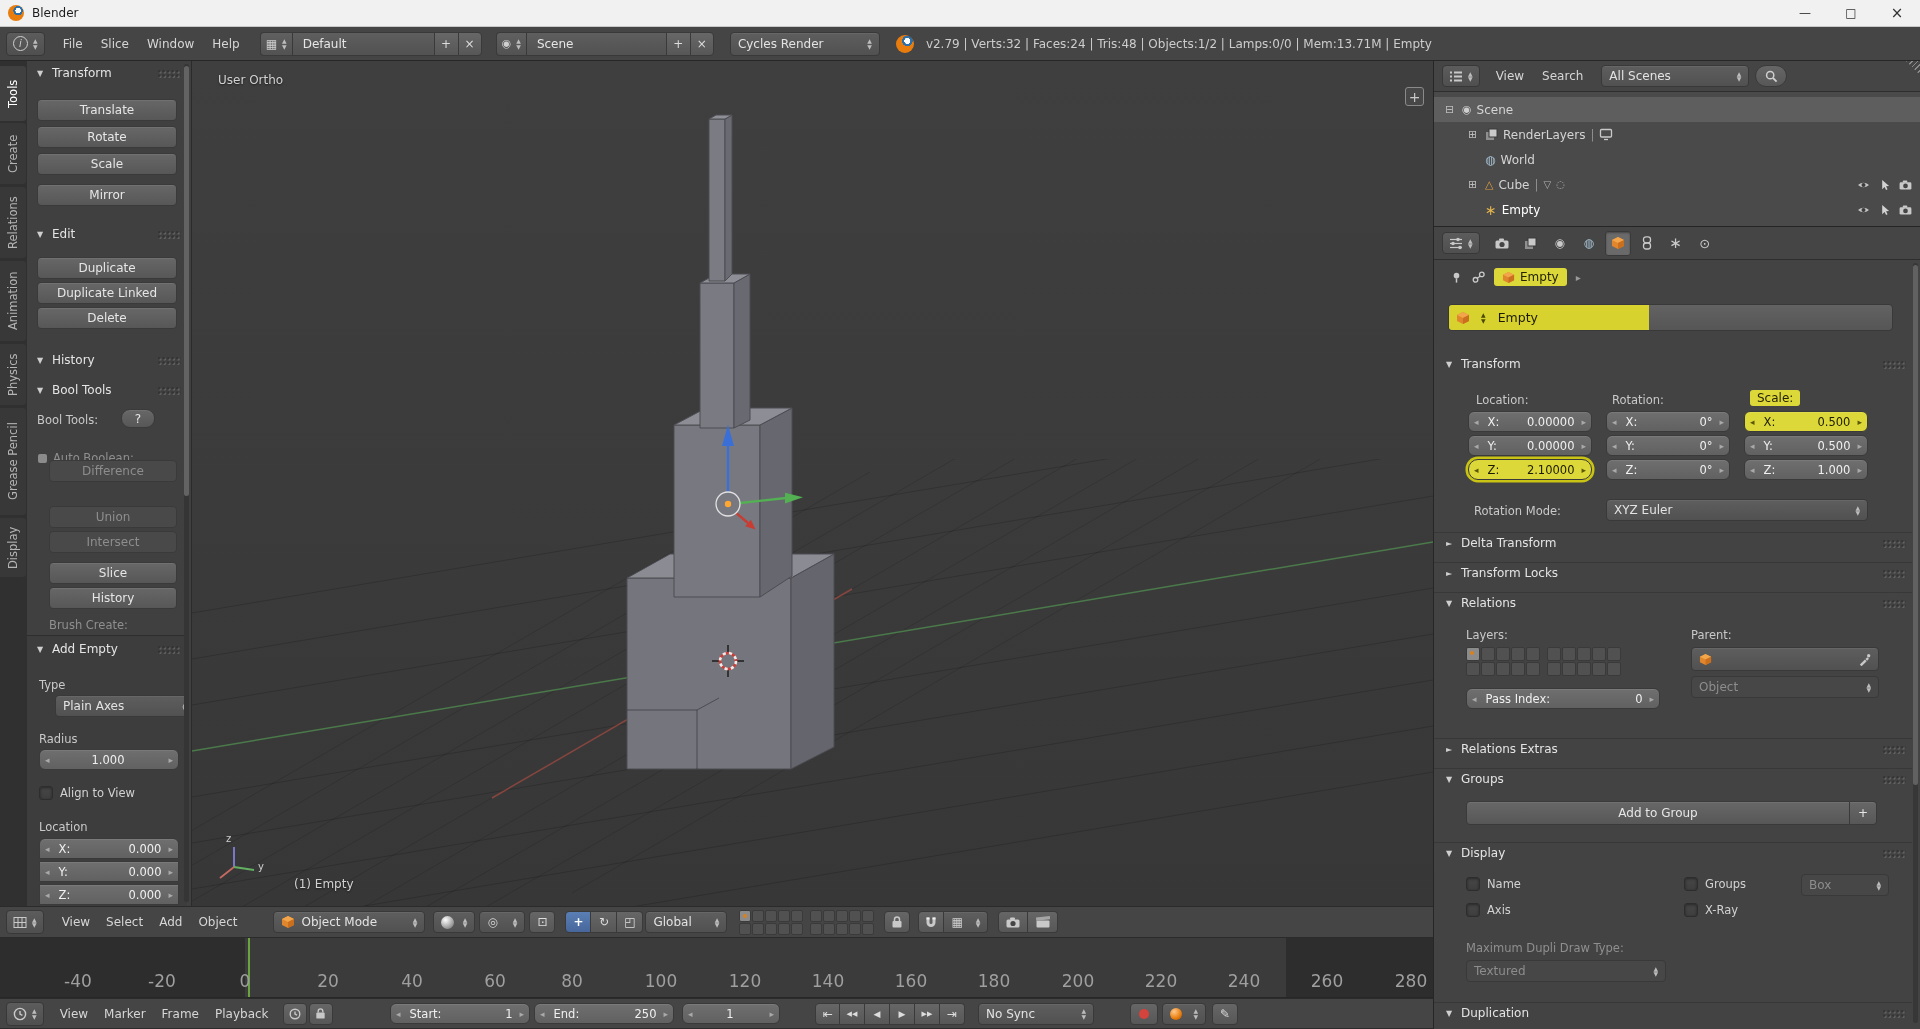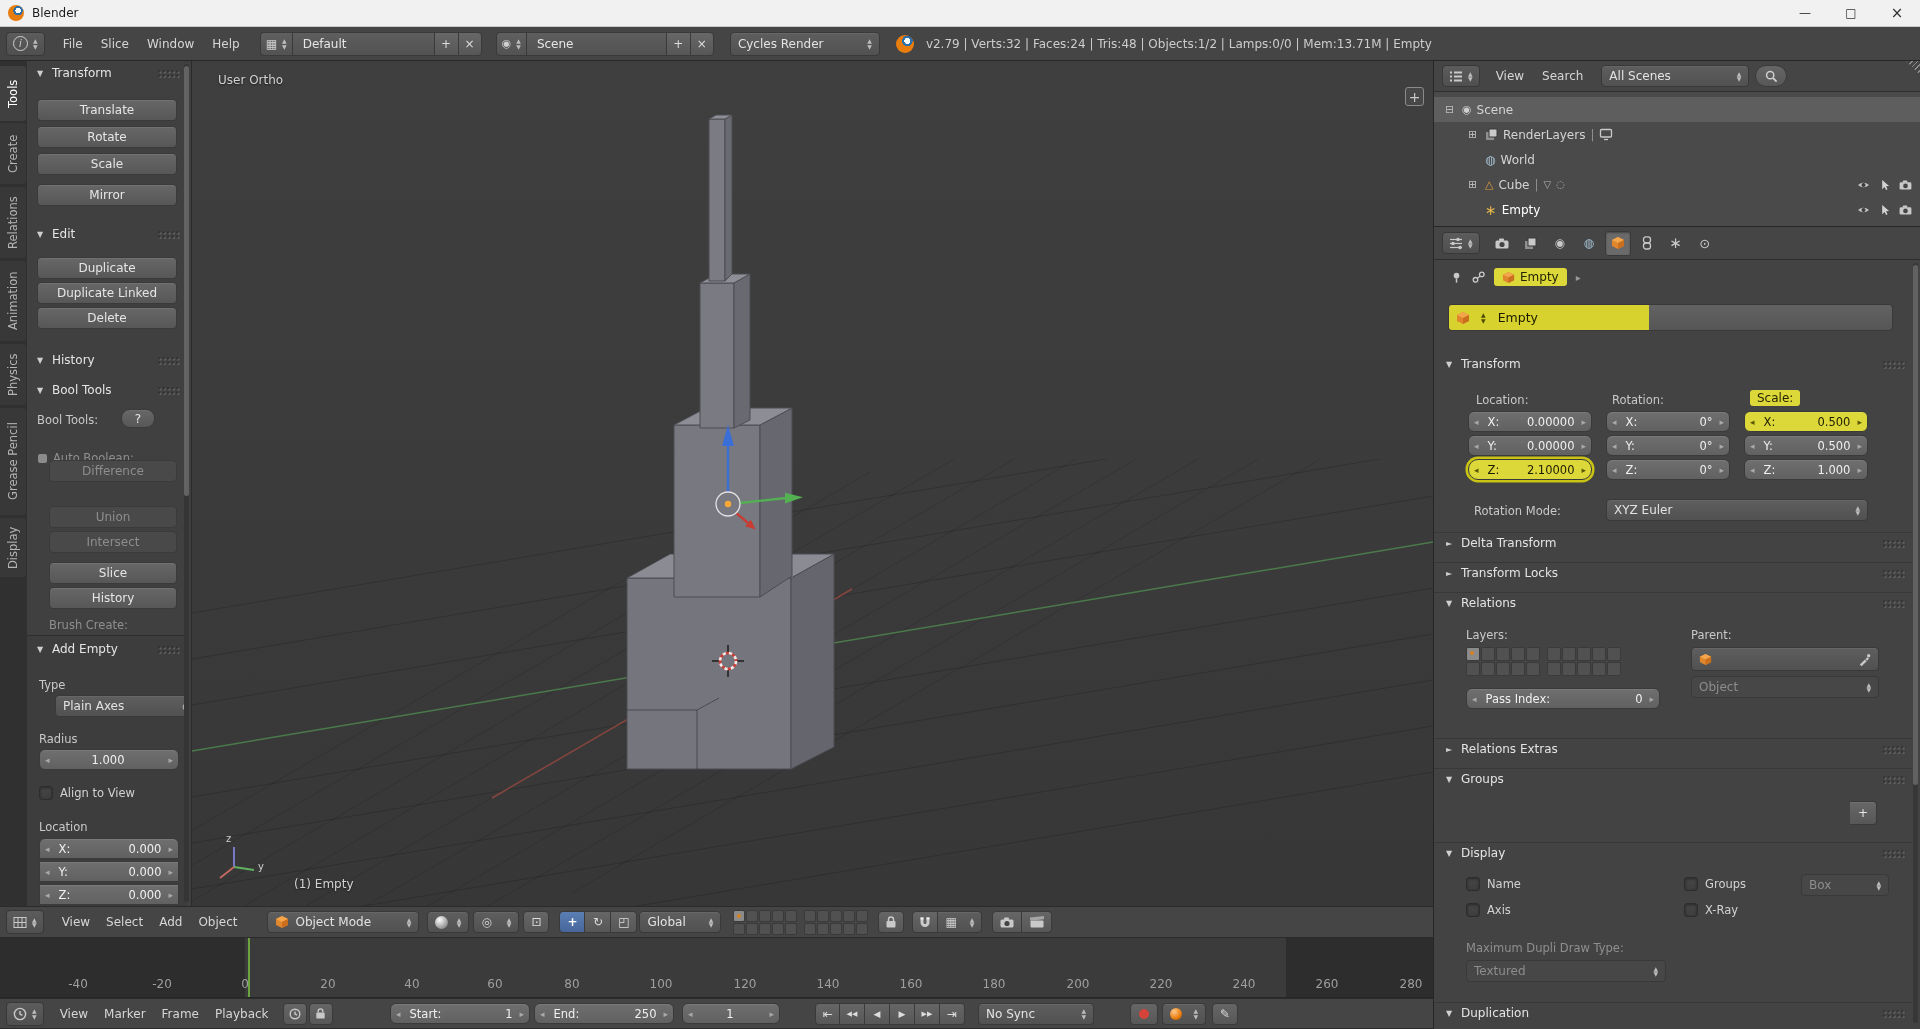--- a/index.html
+++ b/index.html
@@ -120,21 +120,21 @@
 .sph{width:13px;height:13px;border-radius:50%;
      background:radial-gradient(circle at 35% 30%,#fdfdfd,#9b9b9b 65%,#6c6c6c)}
 .oball{width:12px;height:12px;border-radius:50%;
      background:radial-gradient(circle at 35% 30%,#ffc98a,#e87d0d 60%,#9a4e04)}
 .reddot{width:10px;height:10px;border-radius:50%;background:#d5433d}
 
 
 #ruler{left:0;top:938px;width:1433px;height:60px;background:#2d2d2d;border-bottom:1px solid #272727;overflow:hidden}
 #ruler-range{position:absolute;left:245px;top:0;width:1041px;height:60px;background:#3b3b3b}
 #curframe{position:absolute;top:0;width:2px;height:60px;background:#6aa33f}
-.tick{position:absolute;bottom:6px;transform:translateX(-50%);font-size:12px;color:#9f9f9f}
+.tick{position:absolute;bottom:6px;transform:translateX(-50%);font-size:17px;color:#9f9f9f}
 
 
 #outliner{left:1433px;top:61px;width:487px;height:166px;background:#4a4a4a;
           border-left:1px solid #262626;border-bottom:1px solid #262626;overflow:hidden}
 #outl-head{height:31px;background:#454545;border-bottom:1px solid #2e2e2e;display:flex;
            align-items:center;padding-left:8px;gap:2px}
 .orow{position:absolute;left:0;right:0;height:25px;display:flex;align-items:center;
       padding-left:8px;gap:5px;font-size:12px;color:#d4d4d4}
 .orow.sel{background:#5e5e5e}
 .oexp{width:15px;text-align:center;color:#bdbdbd;font-size:11px;flex:none}
@@ -400,21 +400,21 @@
             <rect x="1" y="1.5" width="12" height="10"></rect>
             <path d="M1 6.5 H13 M5 1.5 V11.5 M9 1.5 V11.5"></path>
           </g>
       </svg>
         <span class="dd"></span>
     </div>
     <span class="menu">View</span>
     <span class="menu">Select</span>
     <span class="menu">Add</span>
     <span class="menu">Object</span>
-    <div class="drop" style="margin-left:22px;width:152px">
+    <div class="drop" style="margin-left:28px;width:152px">
       <svg class="svgi" width="14" height="14" viewBox="0 0 14 14" style="margin-right:6px">
         <path d="M7 1 L13 4 V10 L7 13 L1 10 V4 Z" fill="#e0862c"></path>
           <path d="M7 1 L13 4 L7 7 L1 4 Z" fill="#f2a54a"></path>
           <path d="M7 7 L13 4 V10 L7 13 Z" fill="#c96f1e"></path>
       </svg>
       <span>Object Mode</span>
         <span class="dd"></span>
     </div>
     <div class="drop" style="margin-left:8px;width:42px">
       <span class="sph"></span>
@@ -913,20 +913,21 @@
         <span class="tri">►</span>
         <span>Relations Extras</span>
           <span class="grip"></span>
       </div>
       <div class="hline" style="top:508px"></div>
       <div class="ph abs" style="left:10px;top:512px;width:462px">
         <span class="tri">▼</span>
         <span>Groups</span>
           <span class="grip"></span>
       </div>
+      <div class="btn abs" style="left:32px;top:541px;width:384px;height:24px;border-radius:4px 0 0 4px">Add to Group</div>
       <div class="btn abs" style="left:416px;top:541px;width:27px;height:24px;border-radius:0 4px 4px 0;border-left:none">+</div>
 
       <div class="hline" style="top:582px"></div>
       <div class="ph abs" style="left:10px;top:586px;width:462px">
         <span class="tri">▼</span>
         <span>Display</span>
           <span class="grip"></span>
       </div>
       <div class="row abs" style="left:32px;top:617px;gap:7px">
         <span class="cb"></span>

